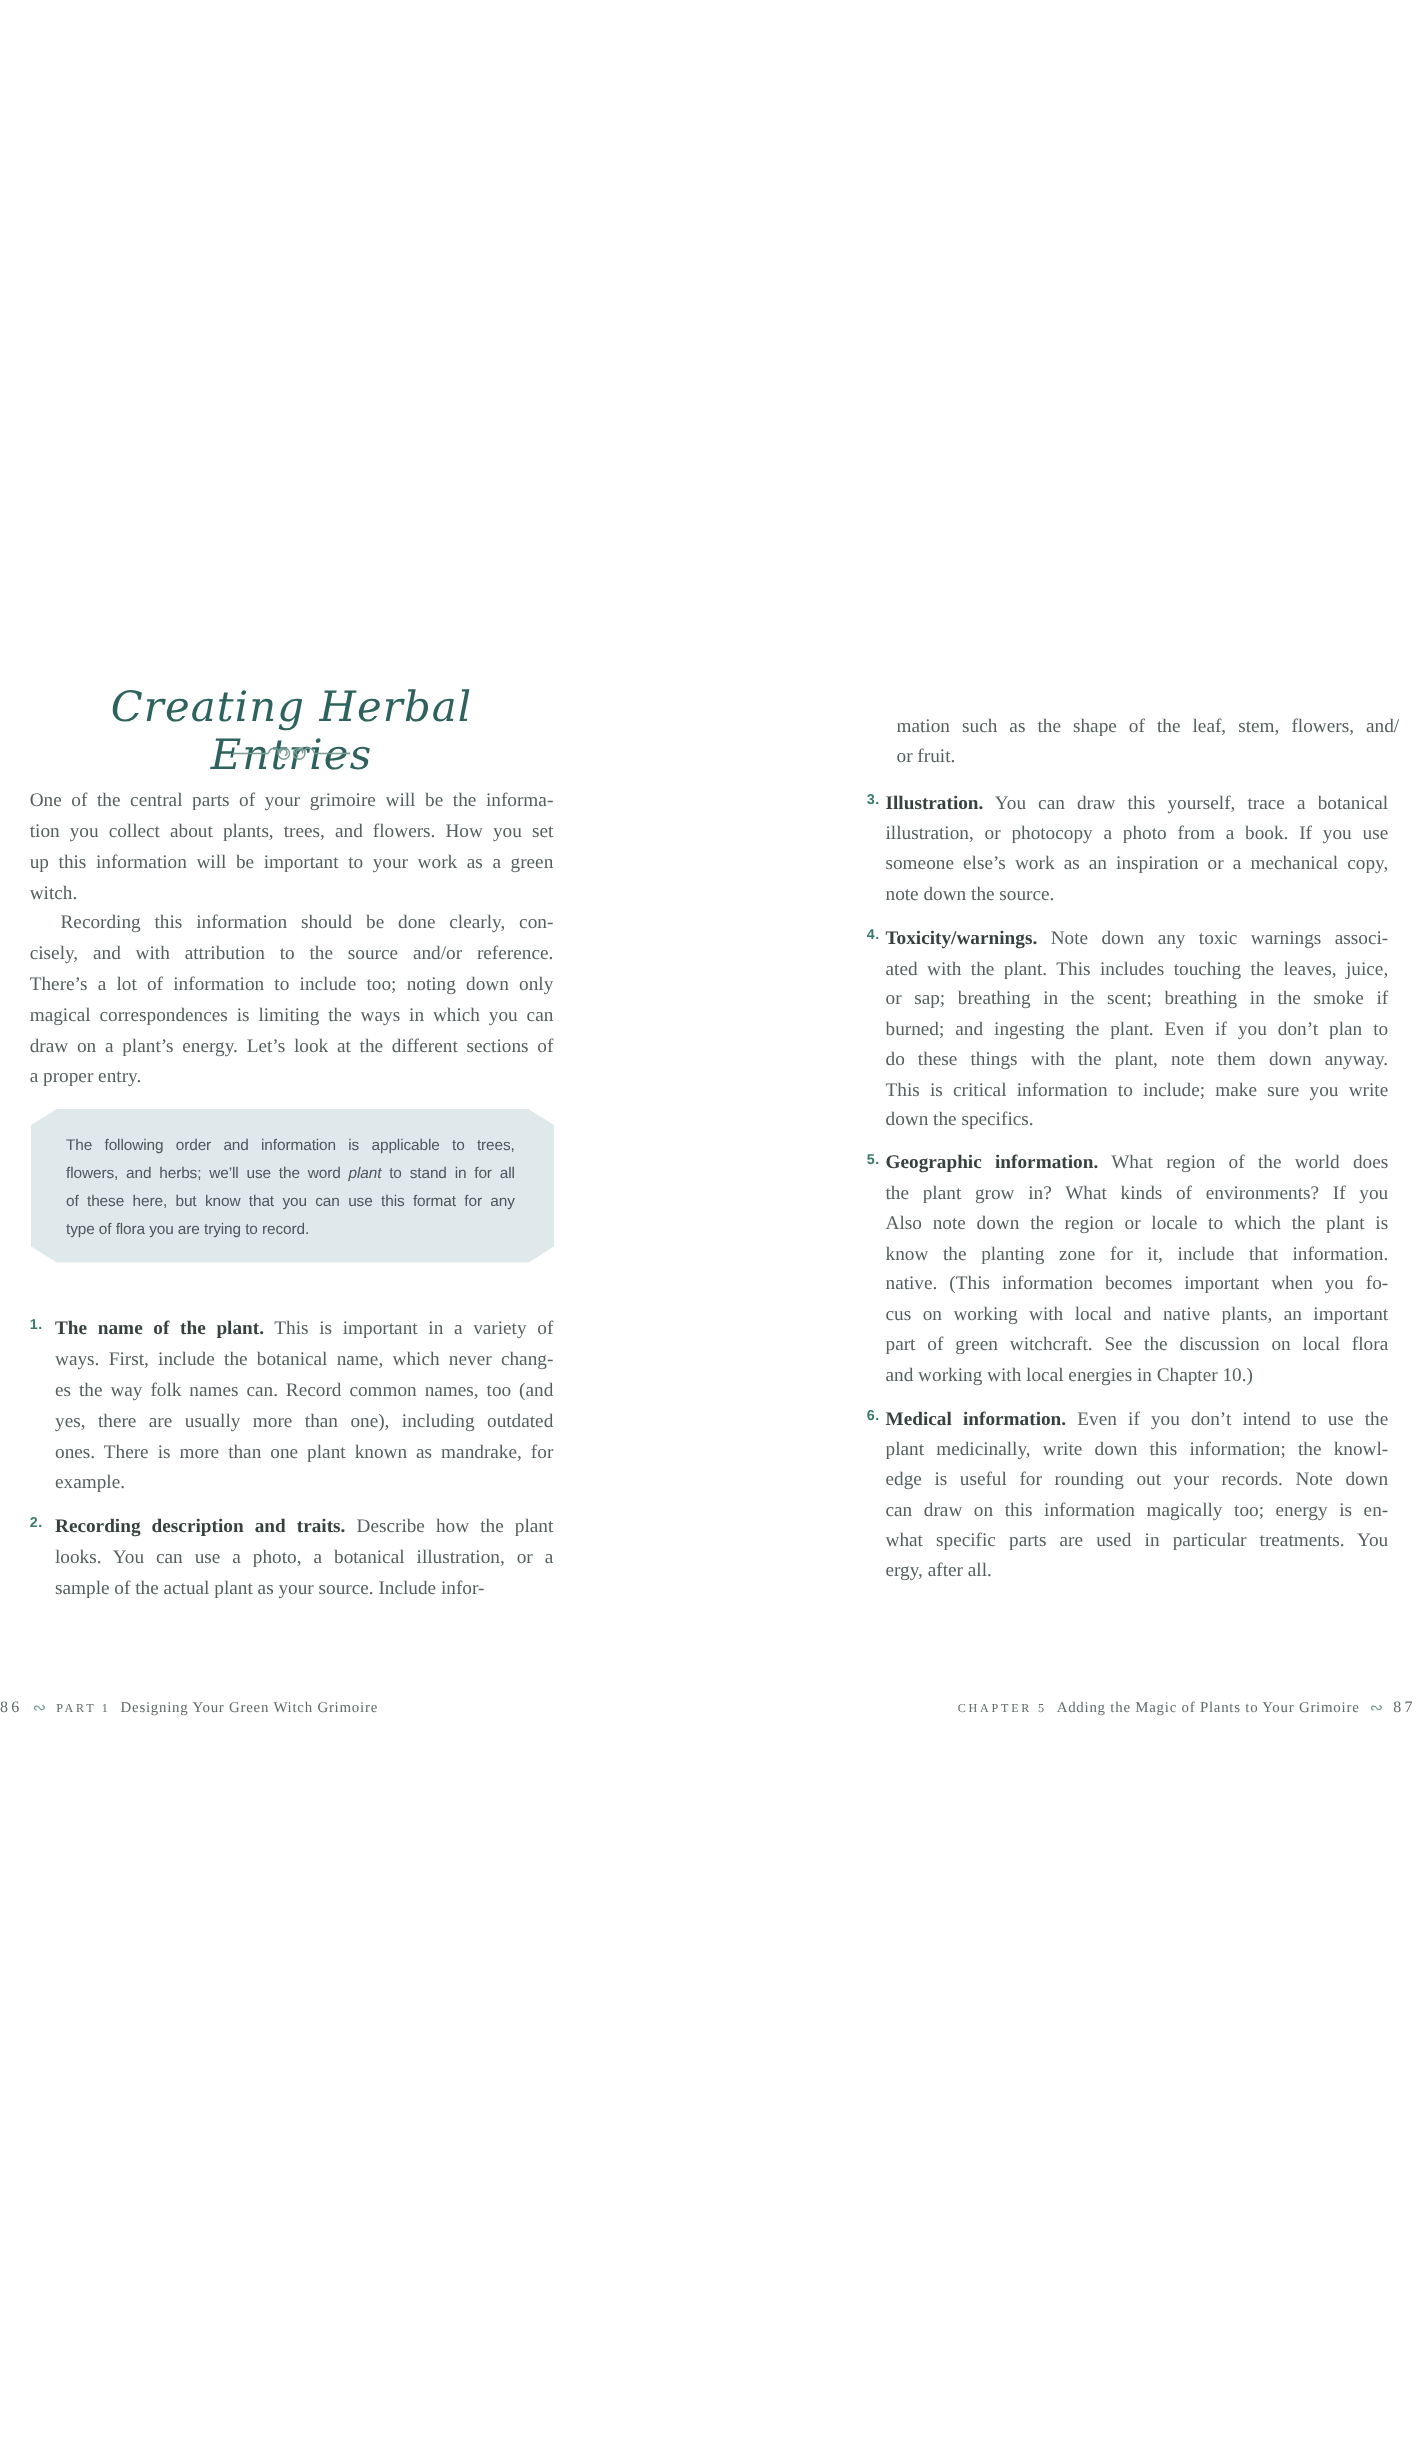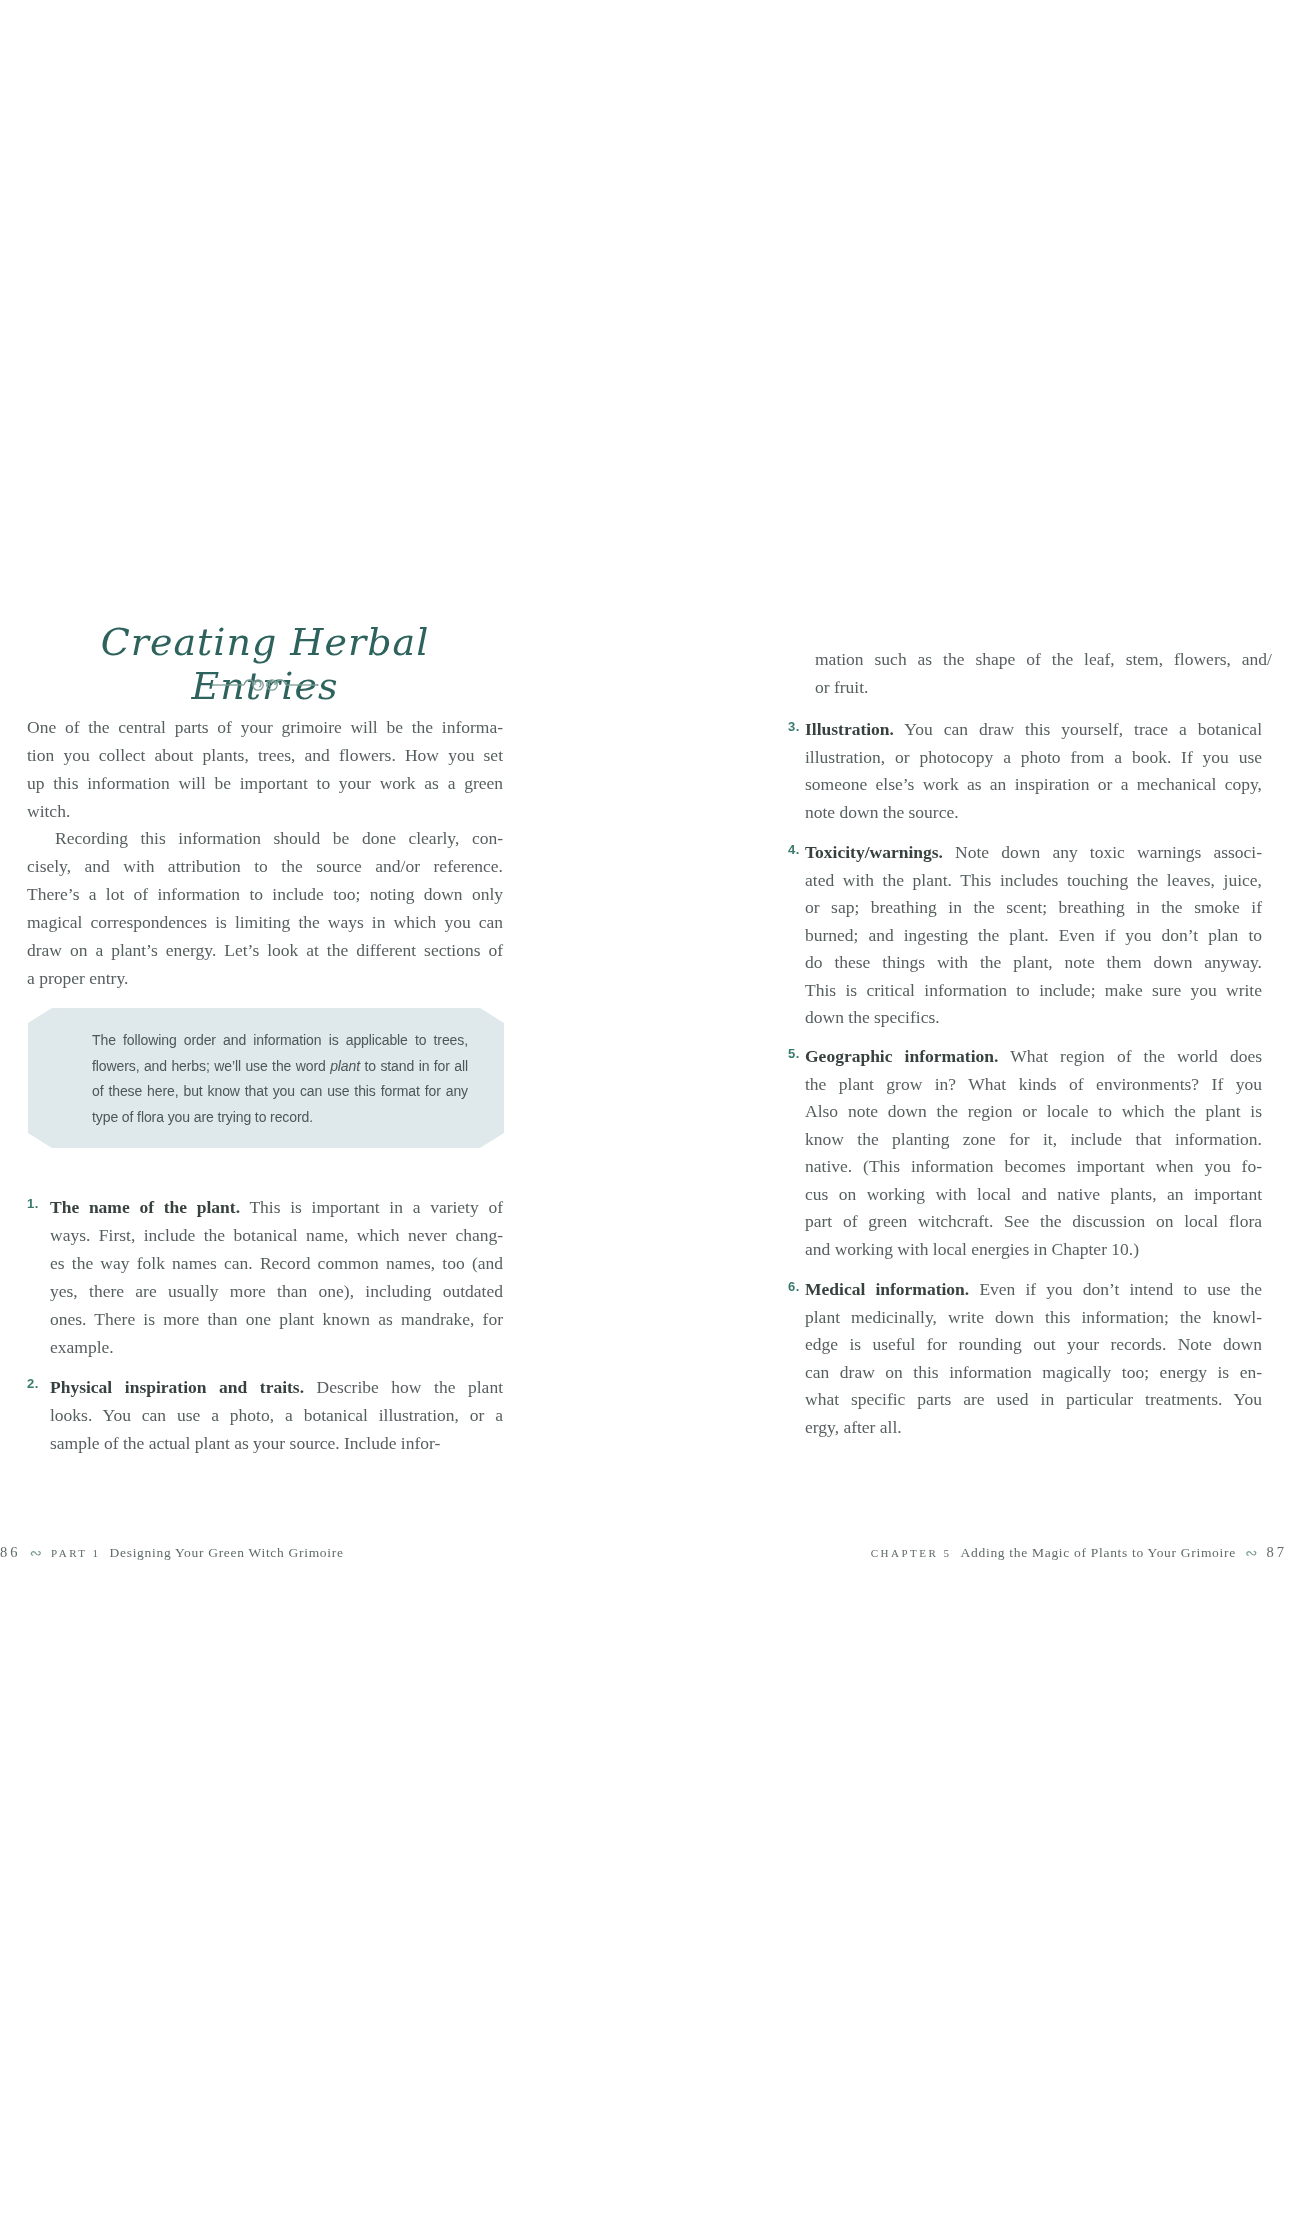--- a/index.html
+++ b/index.html
@@ -41,21 +41,21 @@
     box-sizing:border-box;
     padding:20px 36px 0 32px;
   }
   .callout .inner{
     font-family:"Liberation Sans","DejaVu Sans",sans-serif;
     font-size:14px;line-height:25.5px;
     letter-spacing:-0.1px;
     color:var(--calloutText,#4c575b);
     position:static;
   }
-  .callout .inner .jline{text-align:justify;text-align-last:justify;margin-left:32px;}
+  .callout .inner .jline{text-align:justify;text-align-last:justify;}
   .callout .inner .jline.last{text-align-last:left;}
   
   .list-item{position:absolute;}
   .list-item .num{
     position:absolute;left:0;top:3px;
     font-family:"Liberation Sans","DejaVu Sans",sans-serif;
     font-weight:bold;font-size:13px;
     color:var(--num,#3a7a6c);
     letter-spacing:0.5px;
   }
@@ -138,21 +138,21 @@
           <div class="jline">es the way folk names can. Record common names, too (and</div>
           <div class="jline">yes, there are usually more than one), including outdated</div>
           <div class="jline">ones. There is more than one plant known as mandrake, for</div>
           <div class="jline last">example.</div>
         </div>
     </div>
 
     <div class="list-item left-col" style="left:27px;top:1373px;width:476px;">
       <span class="num">2.</span>
       <div class="item-text tblock" style="position:relative;">
-          <div class="jline"><b>Physical inspiration and traits.</b> Describe how the plant</div>
+          <div class="jline"><b>Recording description and traits.</b> Describe how the plant</div>
           <div class="jline">looks. You can use a photo, a botanical illustration, or a</div>
           <div class="jline last">sample of the actual plant as your source. Include infor-</div>
         </div>
     </div>
 
     <div class="footer footer-left">
       <span class="pagenum">86</span>
       <span class="orn">∾</span>
       <span class="caps">PART 1</span>
       <span class="title">Designing Your Green Witch Grimoire</span>

